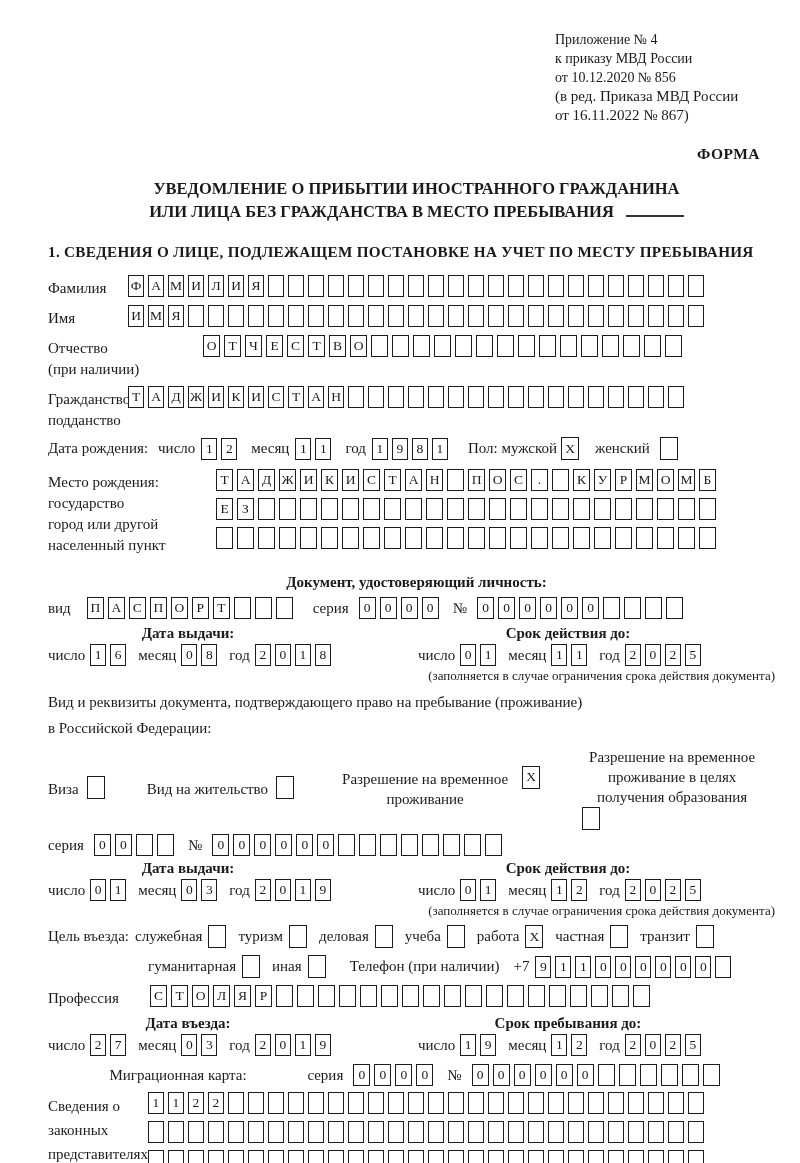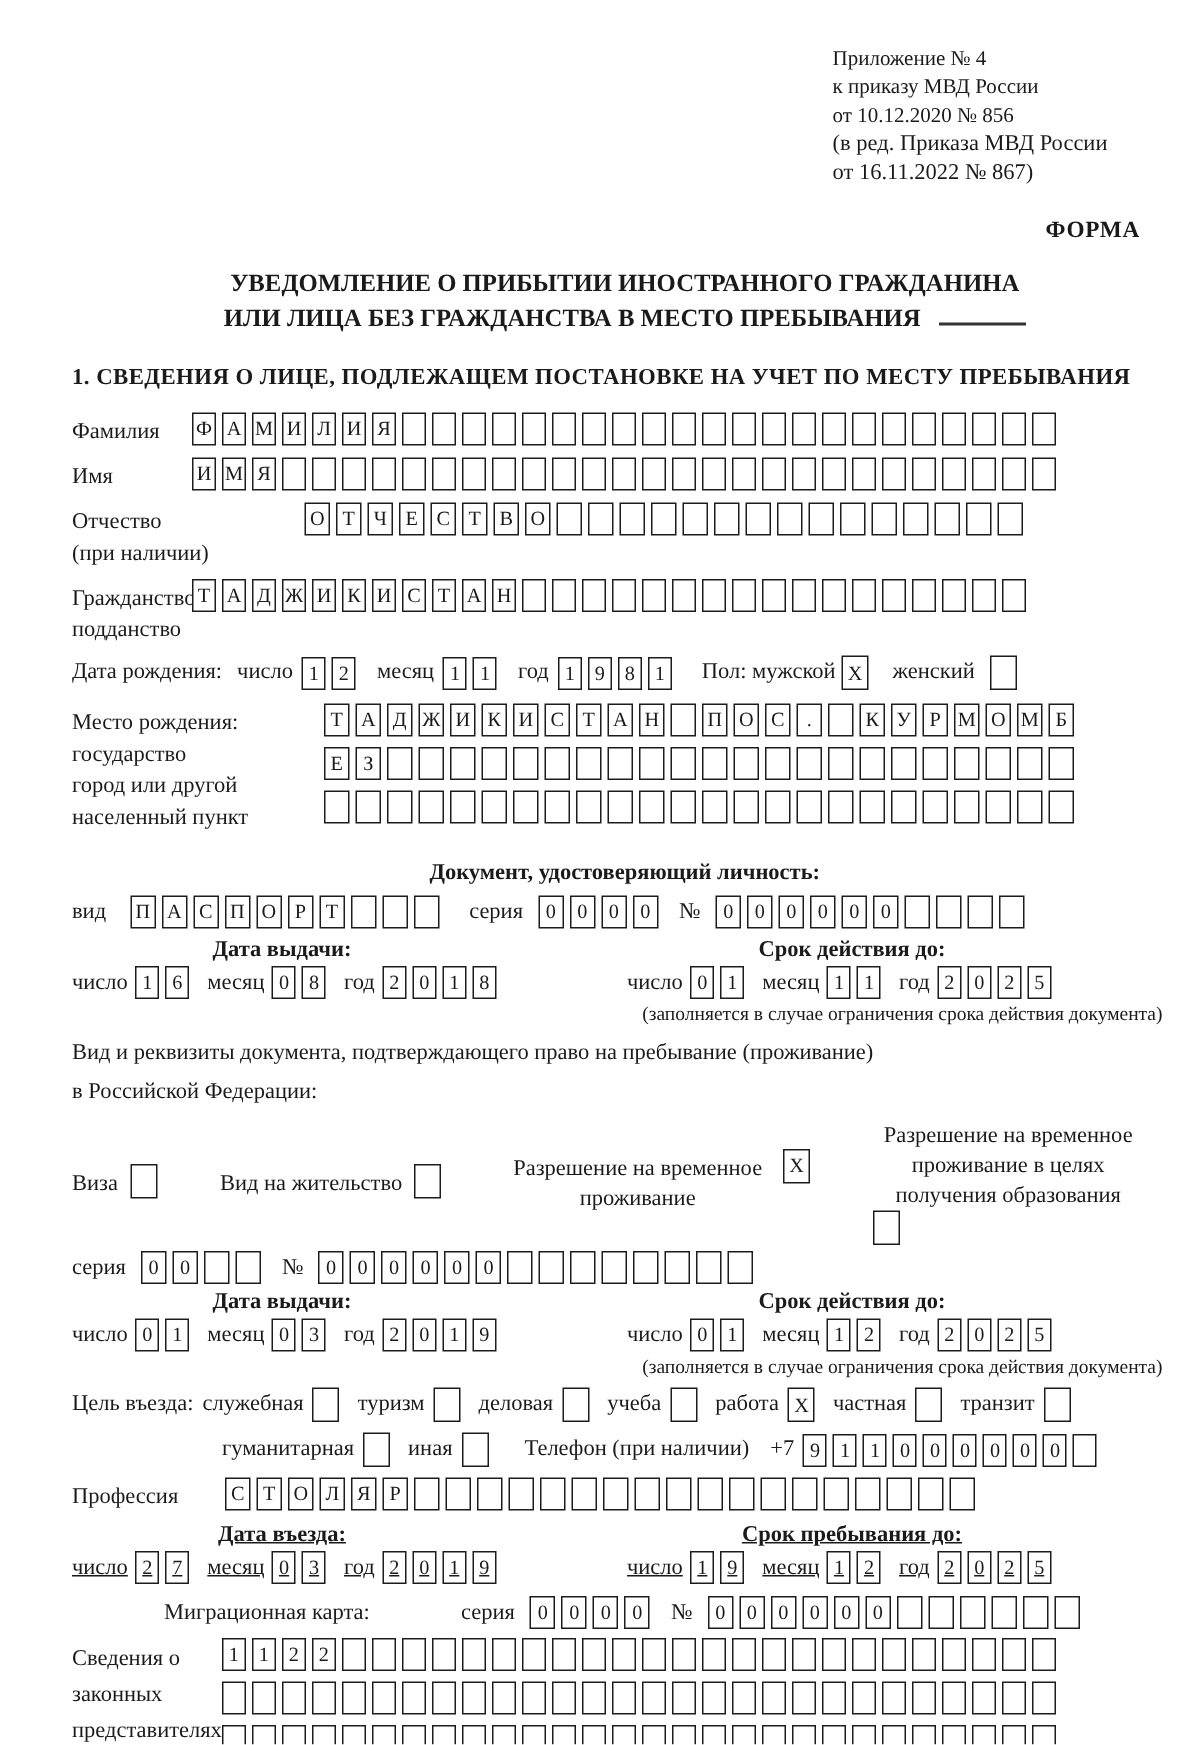--- a/index.html
+++ b/index.html
@@ -584,21 +584,21 @@
         <span class="cell">&nbsp;</span>
         <span class="cell">&nbsp;</span>
         <span class="cell">&nbsp;</span>
         <span class="cell">&nbsp;</span>
         <span class="cell">&nbsp;</span>
         <span class="cell">&nbsp;</span>
         <span class="cell">&nbsp;</span>
       </span>
   </div>
 
-  <div class="daterow" style="margin-top:4px;text-decoration:underline;">
+  <div class="daterow" style="margin-top:4px;">
     <div class="datecol left">
       <div class="datehead">Дата въезда:</div>
       <div class="dg">
         <span class="lbl">число</span>
         <span class="cells">
             <span class="cell">2</span>
             <span class="cell">7</span>
           </span>
         <span class="lbl">месяц</span>
         <span class="cells">

